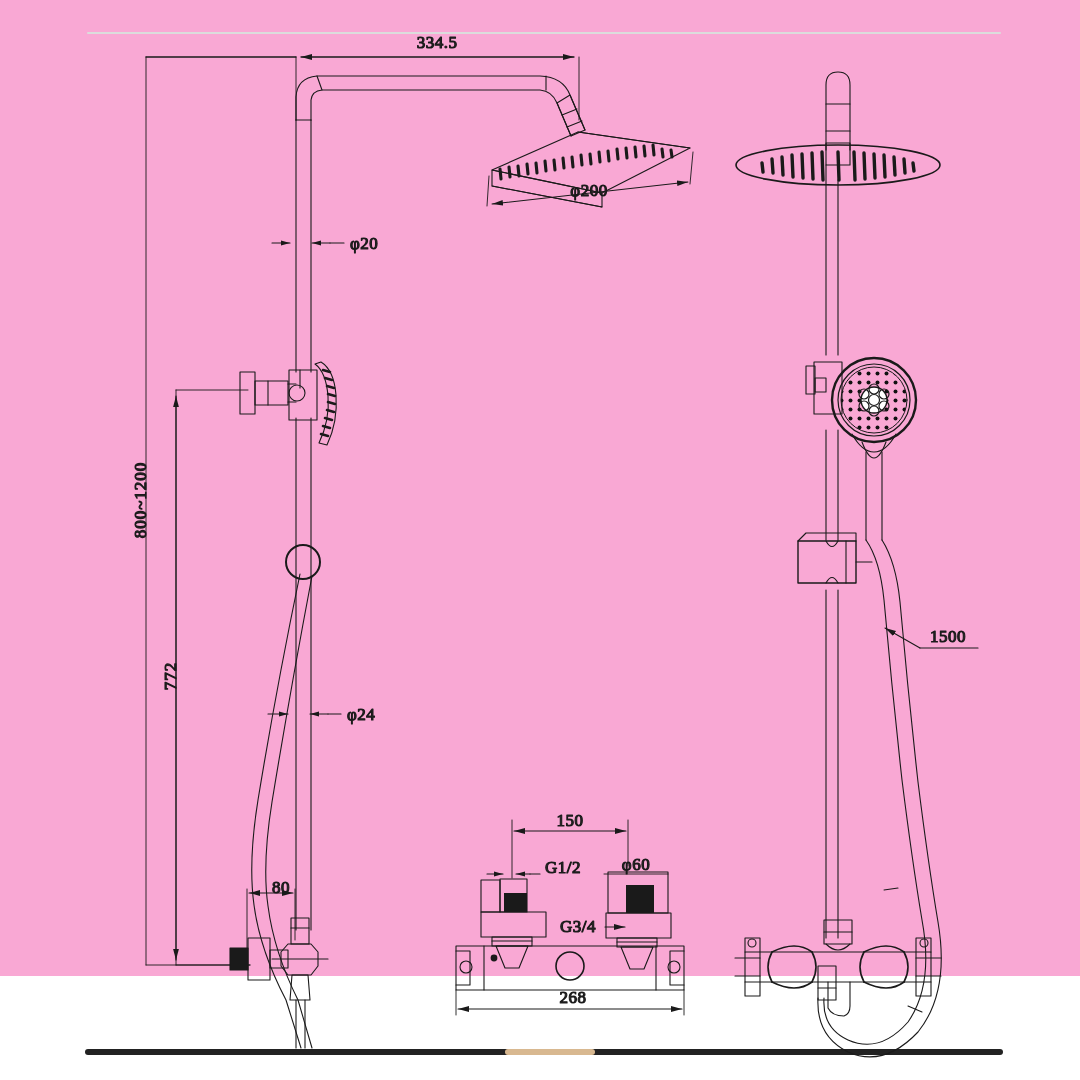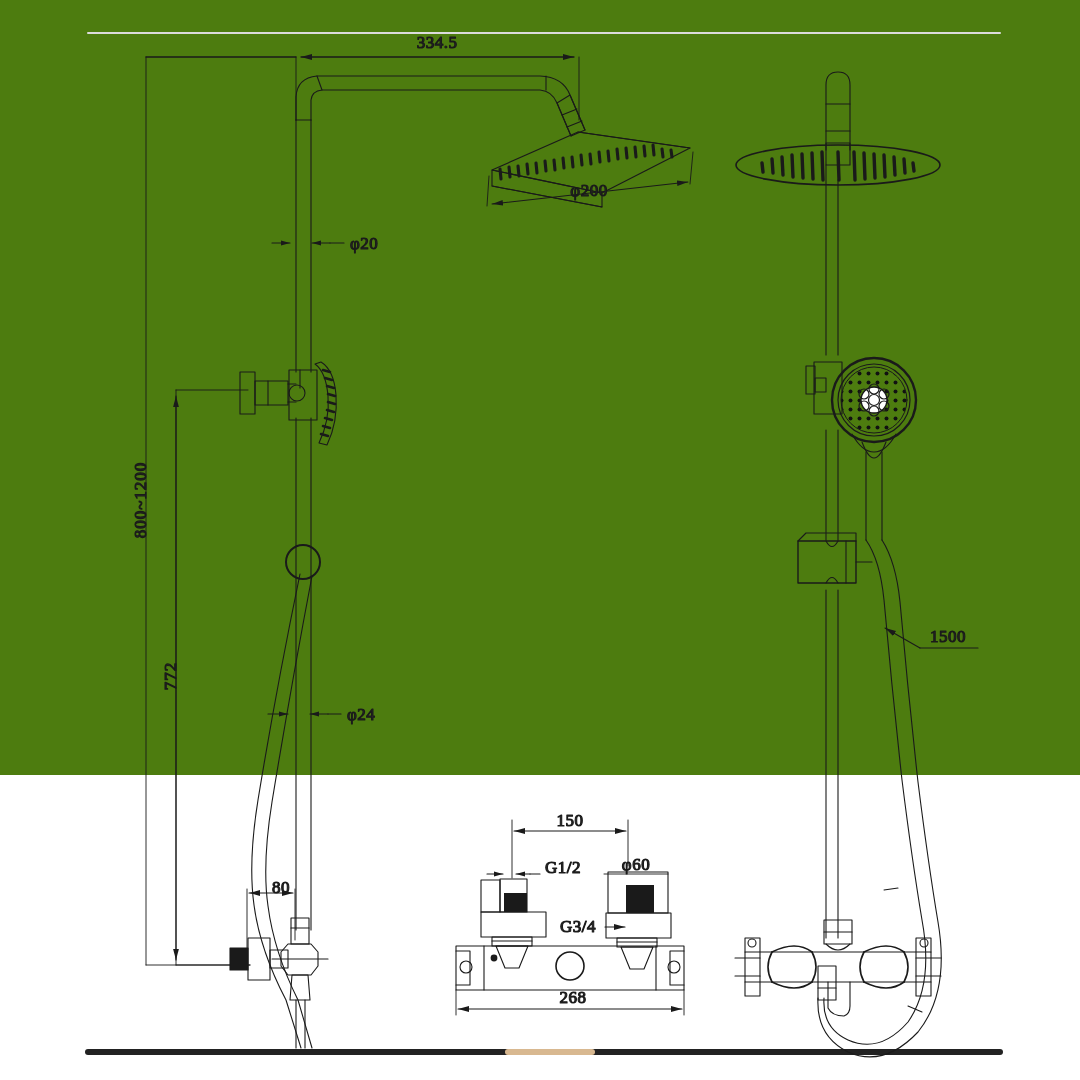--- a/index.html
+++ b/index.html
@@ -2,21 +2,21 @@
 <html><head>
 <meta charset="utf-8">
 <title>Shower Column Technical Drawing</title>
 <style>
   html,body{margin:0;padding:0;background:#ffffff;}
   body{
     width:1080px;height:1080px;overflow:hidden;
     font-family:"Liberation Serif", serif;
     color:#1a1a1a;
   }
-  #sheet{position:relative;width:1080px;height:775px;background:#4d7c0f;}
+  #sheet{position:relative;width:1080px;height:976px;background:#f9a8d4;}
   #sheet svg{position:absolute;left:0;top:0;}
   .dimtext{
     font-family:"Liberation Serif", serif;
     font-size:17px; fill:#2a2a2a; letter-spacing:0.5px;
   }
   .vtext{font-family:"Liberation Serif", serif;font-size:17px;fill:#2a2a2a;letter-spacing:1px;}
 </style>
 </head>
 <body>
 

